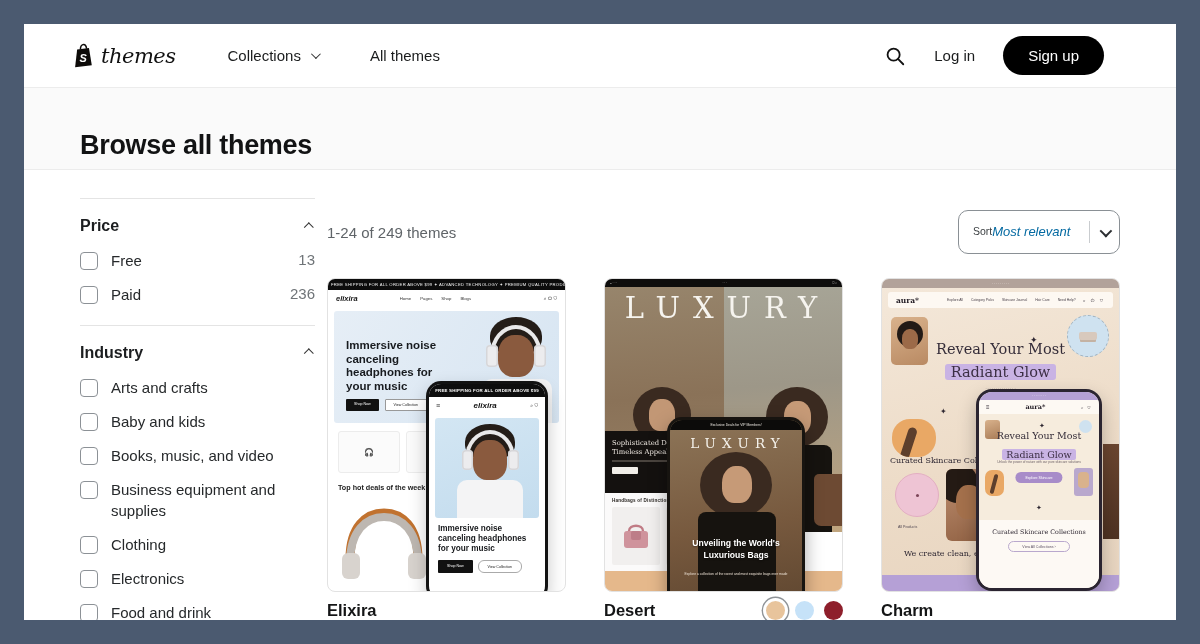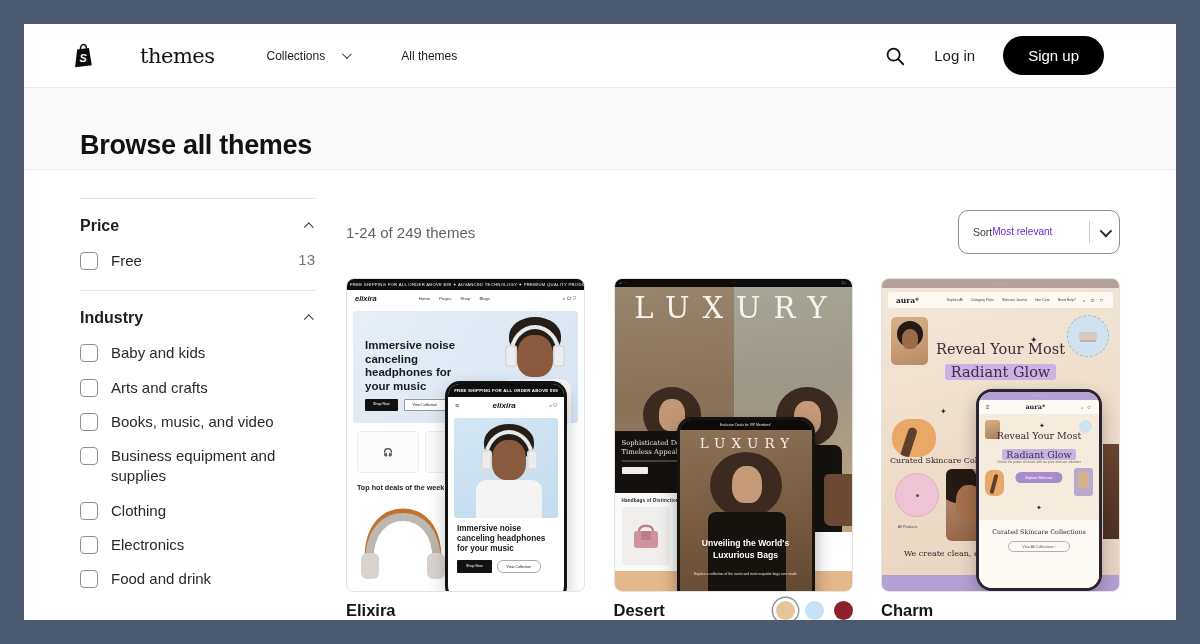--- a/index.html
+++ b/index.html
@@ -6,41 +6,41 @@
   html,body { width:1200px; height:644px; overflow:hidden; }
   body { font-family:"Liberation Sans", sans-serif; background:#4b5a70; }
   .frame { position:absolute; inset:0; background:#4b5a70; }
   .page { position:absolute; left:24px; top:24px; width:1152px; height:596px;
           background:#ffffff; overflow:hidden; }
 
   
   .topnav { height:64px; display:flex; align-items:center; padding:0 72px 0 48px;
             border-bottom:1px solid #ececec; background:#fff; }
   .brand { display:flex; align-items:center; gap:7px; cursor:pointer; }
-  .brand-word { font-family:"DejaVu Serif", serif; font-size:21px;
-                color:#111; letter-spacing:-0.5px;margin-left:39px; }
-  .nav-link { font-size:12px; color:#1a1c1d; margin-left:52px; display:flex;
-              align-items:center; gap:17px; cursor:pointer; }
+  .brand-word { font-family:"DejaVu Serif", serif; font-style:italic; font-size:21px;
+                color:#111; letter-spacing:-0.5px; }
+  .nav-link { font-size:15px; color:#1a1c1d; margin-left:52px; display:flex;
+              align-items:center; gap:10px; cursor:pointer; }
   .chev { width:7px; height:7px; border-right:1.6px solid #333; border-bottom:1.6px solid #333;
           display:inline-block; }
   .chev.down { transform:rotate(45deg) translateY(-2px); }
   .chev.up { transform:rotate(-135deg) translateY(-1px); }
   .nav-right { margin-left:auto; display:flex; align-items:center; gap:28px; }
   .login { font-size:15px; color:#1a1c1d; cursor:pointer; }
   .signup { background:#000; color:#fff; font-size:15px; border:none; border-radius:999px;
             padding:11px 25px; cursor:pointer; font-family:inherit; }
 
   
   .hero-band { height:82px; background:#fafafa; border-bottom:1px solid #ececec;
                display:flex; align-items:center; padding:0 56px; }
   .hero-band h1 { font-size:27px; font-weight:700; color:#121314; letter-spacing:-0.3px;margin-top:34px; }
 
   
   .content { display:flex; padding:0 56px; height:449px; }
-  .sidebar { width:235px; flex:0 0 235px; margin-right:31px; }
+  .sidebar { width:235px; flex:0 0 235px; margin-right:12px; }
   .divider { height:1px; background:#e4e4e4; }
   .divider.top { margin-top:28px; }
   .filter-head { display:flex; align-items:center; justify-content:space-between;
                  padding:18px 2px 12px 0; cursor:pointer; }
   .filter-head .ft { font-size:16px; font-weight:600; color:#1c1e20; }
   .check-row { display:flex; align-items:flex-start; gap:13px; padding:4px 0 5px;
                margin-bottom:5px; cursor:pointer; }
   .checkbox { width:18px; height:18px; border:1.5px solid #8c9196; border-radius:4px;
               background:#fff; flex:0 0 18px; margin-top:1px; }
   .check-label { font-size:15px; color:#26292b; line-height:1.35; }
@@ -48,21 +48,21 @@
   .sec-gap { margin-top:14px; }
 
   .main { flex:1; }
   .results-row { margin-top:40px; display:flex; align-items:center; justify-content:space-between; }
   .results-count { font-size:15px; color:#5f6468; }
   .sort-box { width:162px; height:44px; border:1px solid #8a9095; border-radius:10px;
               display:flex; align-items:center; padding:0 10px 0 14px; cursor:pointer;
               background:#fff; }
   .sort-texts { display:flex; flex-direction:row; line-height:1.15; }
   .sort-label { font-size:10.5px; color:#3c4043; }
-  .sort-value { font-size:10px; color:#6d28d9; }
+  .sort-value { font-size:13px; color:#0369a1;font-style:italic; }
   .sort-div { width:1px; height:22px; background:#c9cccf; margin-left:auto; margin-right:10px; }
   .sort-chev { width:9px; height:9px; border-right:2px solid #2b2e31; border-bottom:2px solid #2b2e31;
                transform:rotate(45deg) translateY(-2px); }
 
   .grid { margin-top:24px; display:grid; grid-template-columns:repeat(3,239px);
           justify-content:space-between; }
   .card { cursor:pointer; }
   .thumb { position:relative; width:239px; height:314px; border:1px solid #e2e2e2;
            border-radius:8px; overflow:hidden; background:#fff; }
   .meta { margin-top:9px; display:flex; align-items:center; justify-content:space-between; }
@@ -283,34 +283,39 @@
 
       <div class="filter-head">
         <span class="ft">Price</span>
         <span class="chev up"></span>
       </div>
       <label class="check-row">
         <span class="checkbox"></span>
         <span class="check-label">Free</span>
         <span class="check-count">13</span>
       </label>
+      <label class="check-row">
+        <span class="checkbox"></span>
+        <span class="check-label">Paid</span>
+        <span class="check-count">236</span>
+      </label>
 
       <div class="divider sec-gap"></div>
 
       <div class="filter-head">
         <span class="ft">Industry</span>
         <span class="chev up"></span>
       </div>
       <label class="check-row">
         <span class="checkbox"></span>
+        <span class="check-label">Arts and crafts</span>
+      </label>
+      <label class="check-row">
+        <span class="checkbox"></span>
         <span class="check-label">Baby and kids</span>
-      </label>
-      <label class="check-row">
-        <span class="checkbox"></span>
-        <span class="check-label">Arts and crafts</span>
       </label>
       <label class="check-row">
         <span class="checkbox"></span>
         <span class="check-label">Books, music, and video</span>
       </label>
       <label class="check-row">
         <span class="checkbox"></span>
         <span class="check-label">Business equipment and supplies</span>
       </label>
       <label class="check-row">

